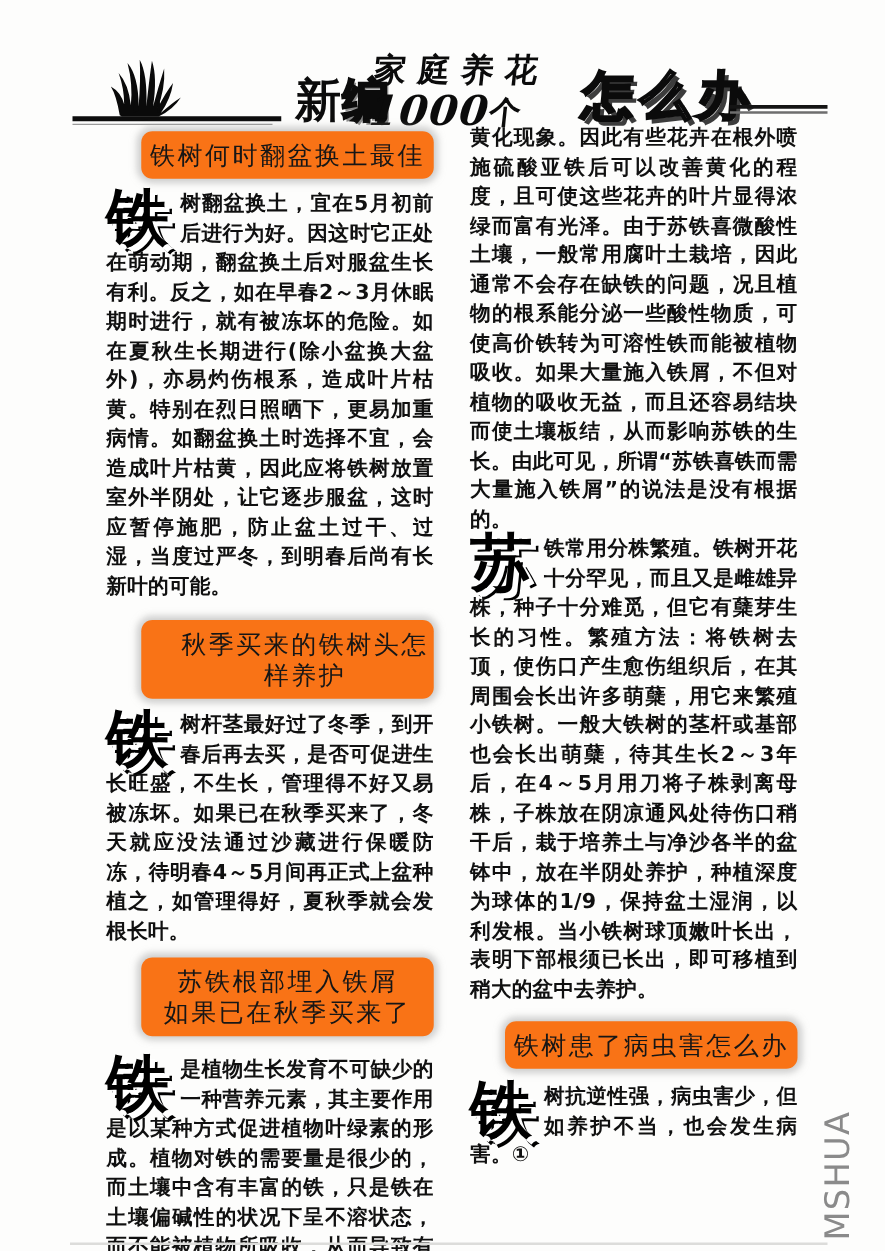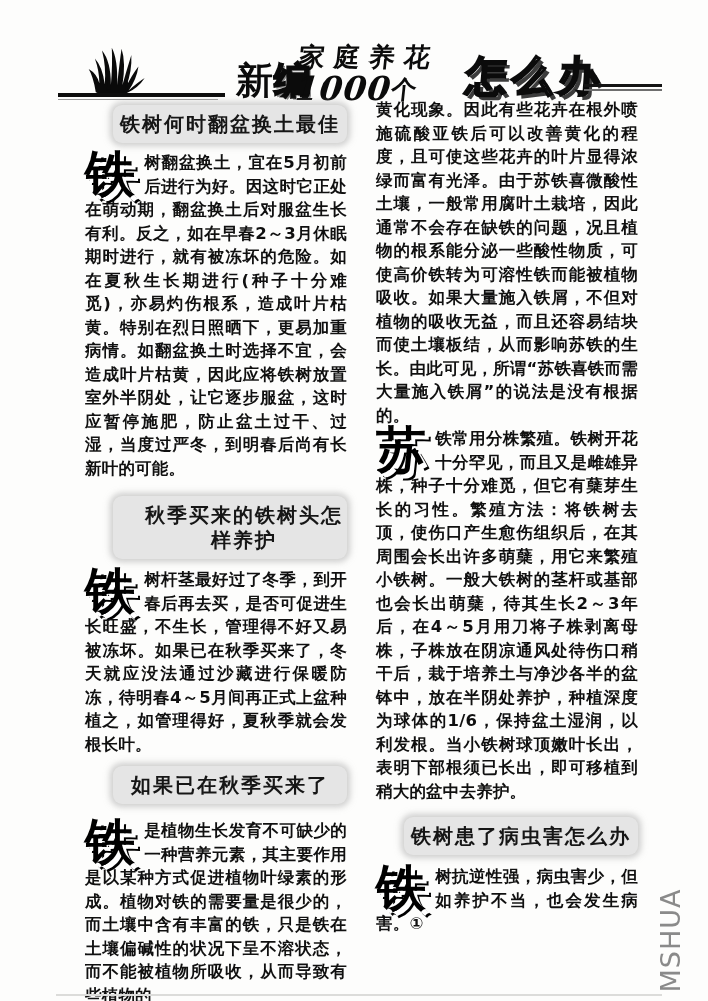--- a/index.html
+++ b/index.html
@@ -35,22 +35,22 @@
     text-shadow:4px 4px 0 #3c3c3c;
     transform:skewX(-4deg);
   }
 
   
   .col{position:absolute;width:262px;}
   .col-left{left:85px;top:105px;}
   .col-right{left:376px;top:98px;}
 
   .hbox{
-    background:#e5e5e5;border-radius:9px;text-align:center;
-    font-size:20px;font-weight:bold;color:#161616;letter-spacing:2px;
+    background:#f97316;border-radius:9px;text-align:center;
+    font-size:20px;font-weight:normal;color:#161616;letter-spacing:2px;
     padding:7px 4px 6px;line-height:25px;
     box-shadow:0 0 6px 3px rgba(165,165,165,.55);
     margin-left:28px;
   }
   .para{
     margin:0;font-size:16.5px;line-height:23.5px;color:#101010;
     font-weight:600;letter-spacing:.2px;
     text-align:justify;text-justify:inter-character;
   }
   .dropcap{
@@ -94,40 +94,41 @@
 
   <div class="t-suffix">怎么办</div>
 
   <div class="rule-right"></div>
   <div class="rule-right-echo"></div>
 
   <section class="col col-left">
 
     <div class="hbox" style="margin-bottom:8px;">铁树何时翻盆换土最佳</div>
 
-    <p class="para"><span class="dropcap">铁</span><span>树翻盆换土，宜在5月初前后进行为好。因这时它正处在萌动期，翻盆换土后对服盆生长有利。反之，如在早春2～3月休眠期时进行，就有被冻坏的危险。如在夏秋生长期进行(种子十分难觅)，亦易灼伤根系，造成叶片枯黄。特别在烈日照晒下，更易加重病情。如翻盆换土时选择不宜，会造成叶片枯黄，因此应将铁树放置室外半阴处，让它逐步服盆，这时应暂停施肥，防止盆土过干、过湿，当度过严冬，到明春后尚有长新叶的可能。</span></p>
+    <p class="para"><span class="dropcap">铁</span><span>树翻盆换土，宜在5月初前后进行为好。因这时它正处在萌动期，翻盆换土后对服盆生长有利。反之，如在早春2～3月休眠期时进行，就有被冻坏的危险。如在夏秋生长期进行(除小盆换大盆外)，亦易灼伤根系，造成叶片枯黄。特别在烈日照晒下，更易加重病情。如翻盆换土时选择不宜，会造成叶片枯黄，因此应将铁树放置室外半阴处，让它逐步服盆，这时应暂停施肥，防止盆土过干、过湿，当度过严冬，到明春后尚有长新叶的可能。</span></p>
 
     <div class="hbox" style="margin-top:16px;margin-bottom:9px;padding-left:32px;">秋季买来的铁树头怎样养护</div>
 
     <p class="para"><span class="dropcap">铁</span><span>树杆茎最好过了冬季，到开春后再去买，是否可促进生长旺盛，不生长，管理得不好又易被冻坏。如果已在秋季买来了，冬天就应没法通过沙藏进行保暖防冻，待明春4～5月间再正式上盆种植之，如管理得好，夏秋季就会发根长叶。</span></p>
 
     <div class="hbox" style="margin-top:10px;margin-bottom:15px;">
+      <div>苏铁根部埋入铁屑</div>
       <div>如果已在秋季买来了</div>
     </div>
 
     <p class="para"><span class="dropcap">铁</span><span>是植物生长发育不可缺少的一种营养元素，其主要作用是以某种方式促进植物叶绿素的形成。植物对铁的需要量是很少的，而土壤中含有丰富的铁，只是铁在土壤偏碱性的状况下呈不溶状态，而不能被植物所吸收，从而导致有些植物的</span></p>
 
   </section>
 
   <section class="col col-right">
 
     <p class="para">黄化现象。因此有些花卉在根外喷施硫酸亚铁后可以改善黄化的程度，且可使这些花卉的叶片显得浓绿而富有光泽。由于苏铁喜微酸性土壤，一般常用腐叶土栽培，因此通常不会存在缺铁的问题，况且植物的根系能分泌一些酸性物质，可使高价铁转为可溶性铁而能被植物吸收。如果大量施入铁屑，不但对植物的吸收无益，而且还容易结块而使土壤板结，从而影响苏铁的生长。由此可见，所谓“苏铁喜铁而需大量施入铁屑”的说法是没有根据的。</p>
 
 
-    <p class="para"><span class="dropcap">苏</span><span>铁常用分株繁殖。铁树开花十分罕见，而且又是雌雄异株，种子十分难觅，但它有蘖芽生长的习性。繁殖方法：将铁树去顶，使伤口产生愈伤组织后，在其周围会长出许多萌蘖，用它来繁殖小铁树。一般大铁树的茎杆或基部也会长出萌蘖，待其生长2～3年后，在4～5月用刀将子株剥离母株，子株放在阴凉通风处待伤口稍干后，栽于培养土与净沙各半的盆钵中，放在半阴处养护，种植深度为球体的1/6，保持盆土湿润，以利发根。当小铁树球顶嫩叶长出，表明下部根须已长出，即可移植到稍大的盆中去养护。</span></p>
+    <p class="para"><span class="dropcap">苏</span><span>铁常用分株繁殖。铁树开花十分罕见，而且又是雌雄异株，种子十分难觅，但它有蘖芽生长的习性。繁殖方法：将铁树去顶，使伤口产生愈伤组织后，在其周围会长出许多萌蘖，用它来繁殖小铁树。一般大铁树的茎杆或基部也会长出萌蘖，待其生长2～3年后，在4～5月用刀将子株剥离母株，子株放在阴凉通风处待伤口稍干后，栽于培养土与净沙各半的盆钵中，放在半阴处养护，种植深度为球体的1/9，保持盆土湿润，以利发根。当小铁树球顶嫩叶长出，表明下部根须已长出，即可移植到稍大的盆中去养护。</span></p>
 
     <div class="hbox" style="margin-top:14px;margin-bottom:10px;">铁树患了病虫害怎么办</div>
 
     <p class="para"><span class="dropcap">铁</span><span>树抗逆性强，病虫害少，但如养护不当，也会发生病害。①</span></p>
 
   </section>
 
   <div class="watermark">
       <span>MSHUA</span>
     </div>

